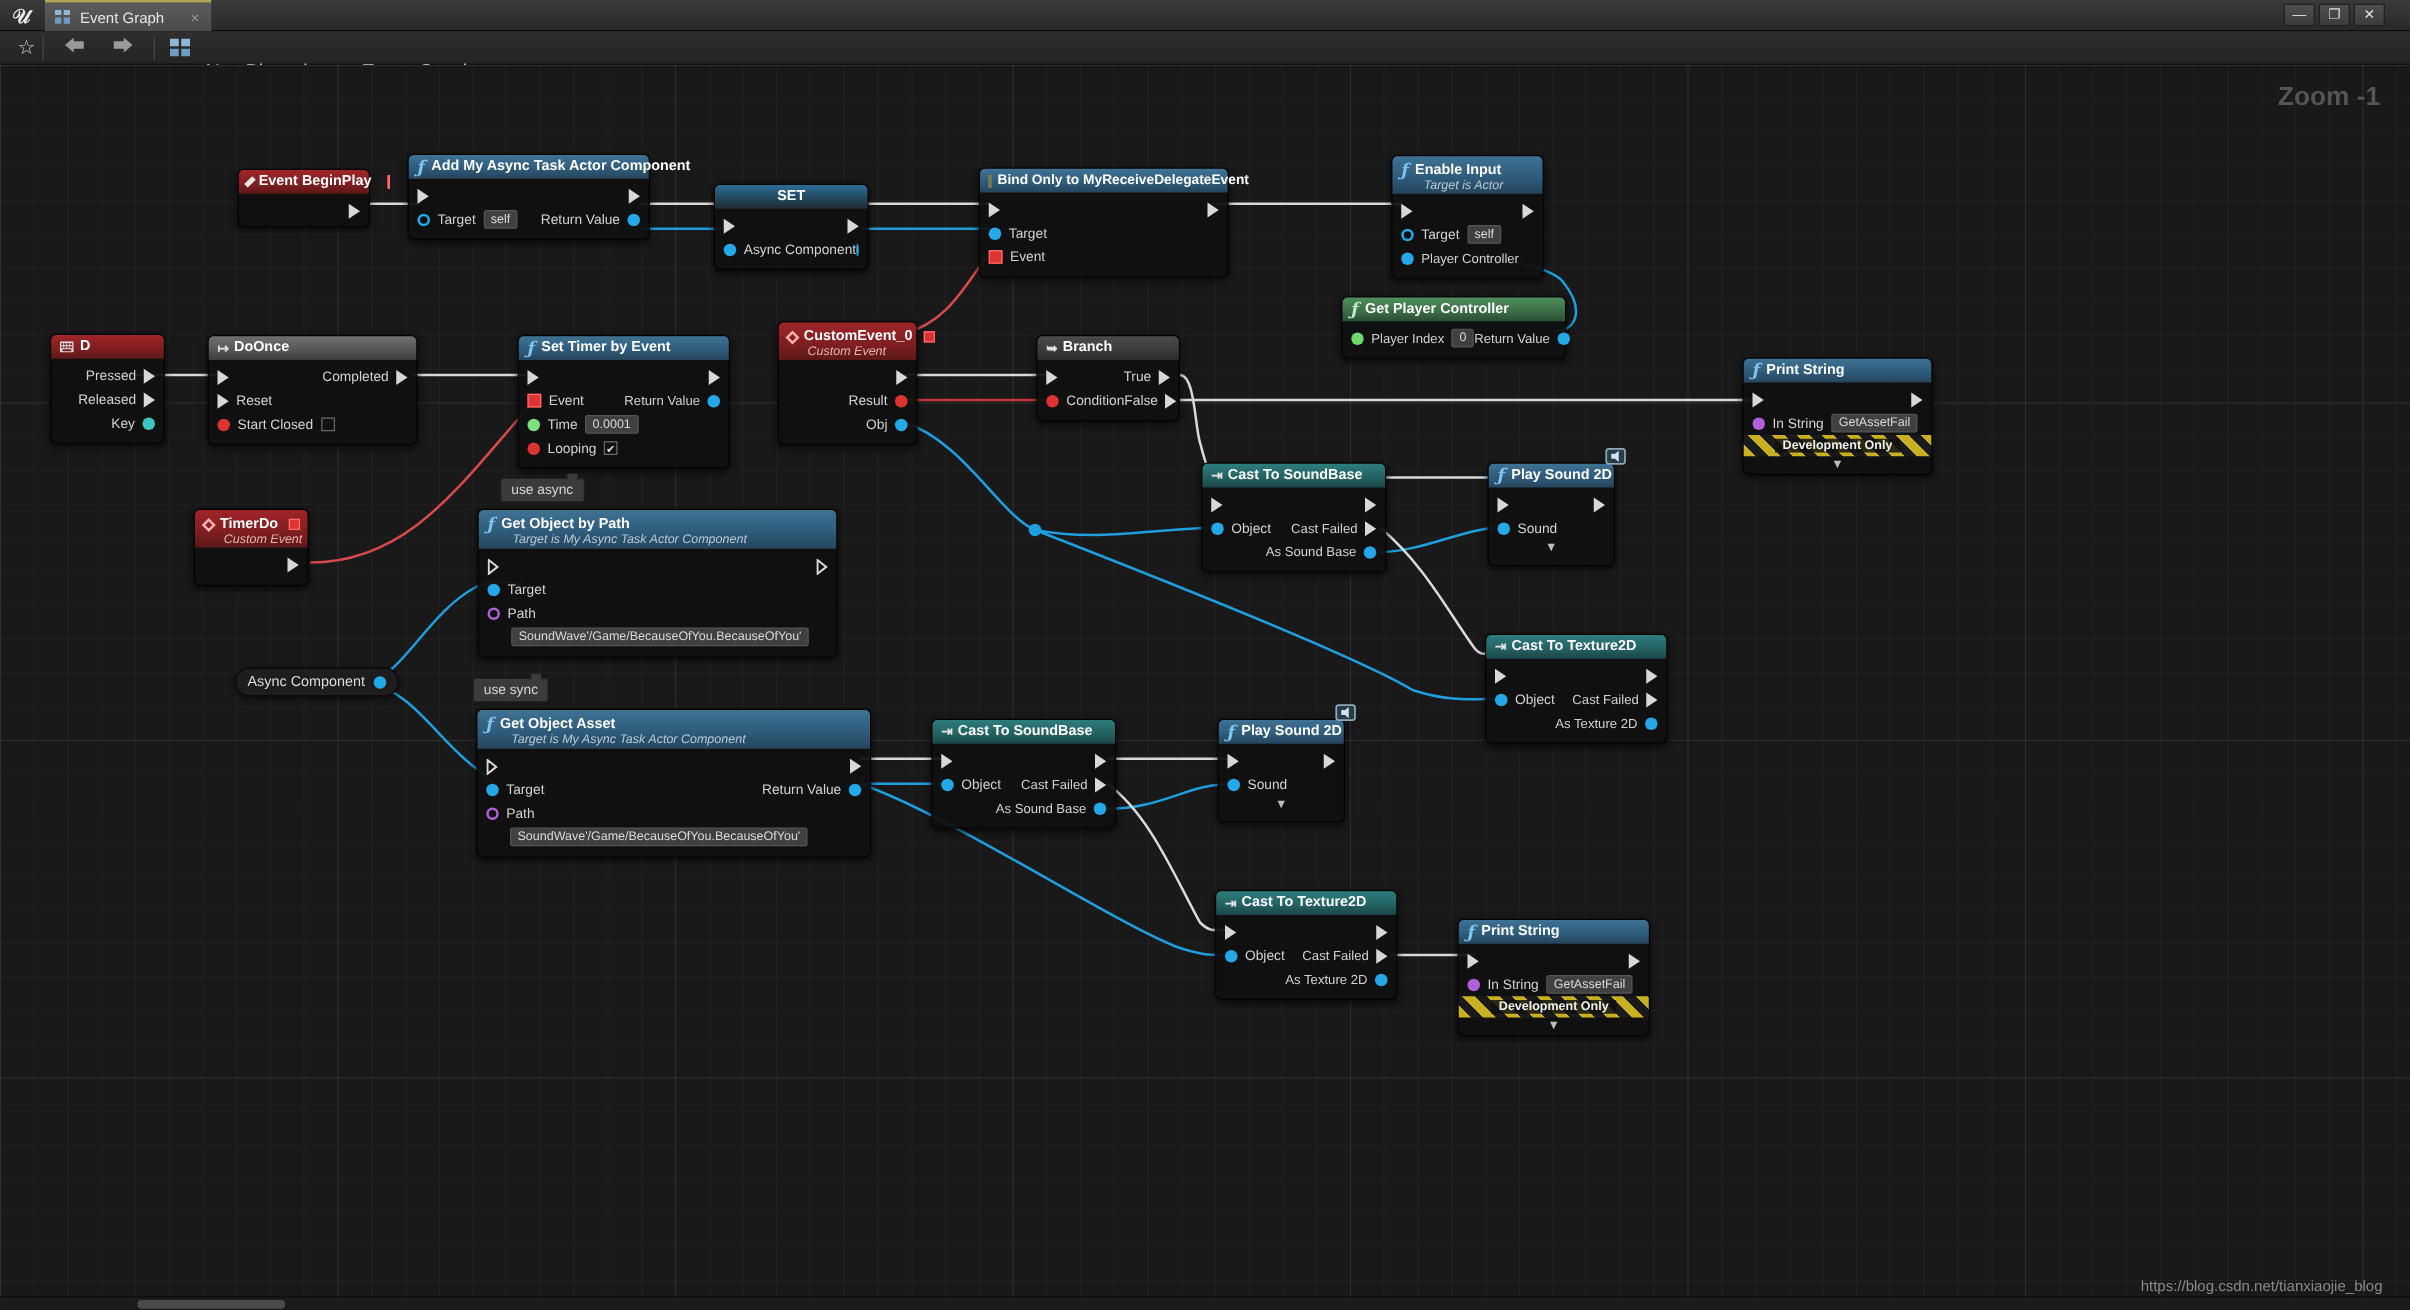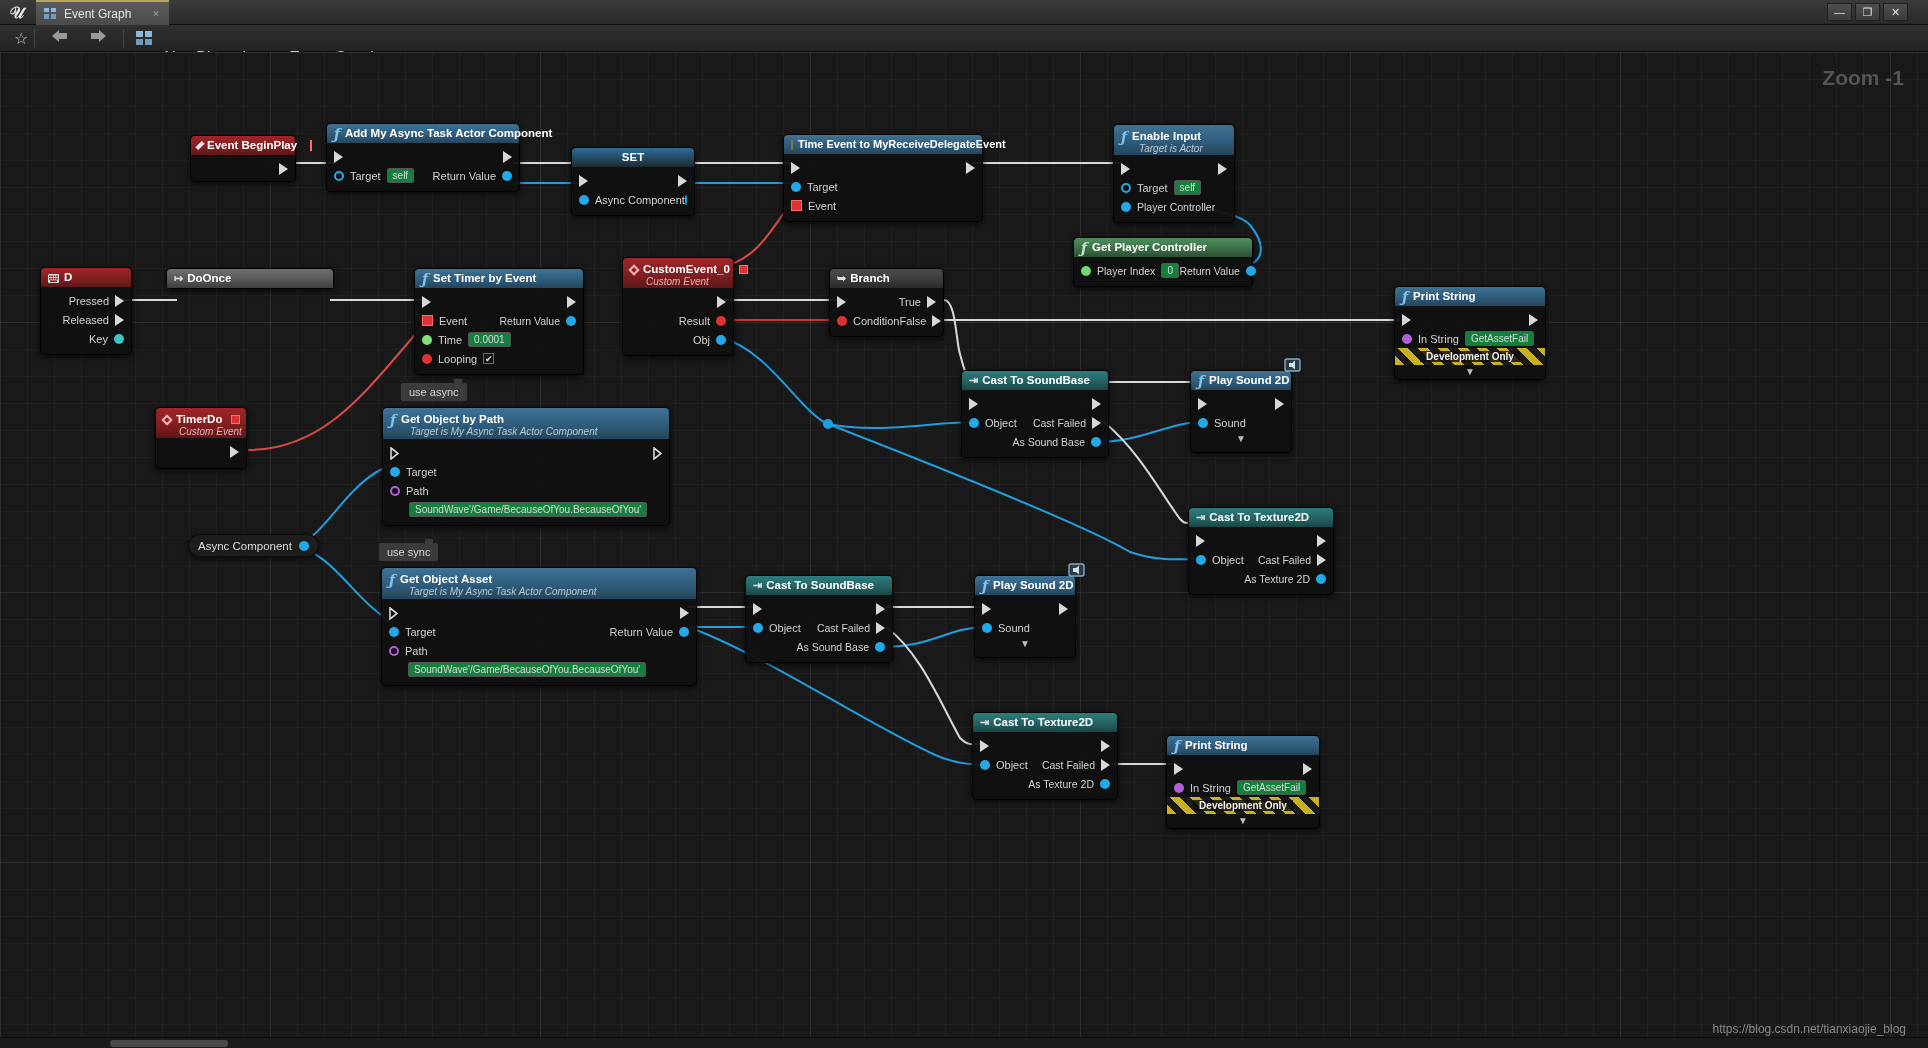--- a/index.html
+++ b/index.html
@@ -139,21 +139,21 @@
   }
   .pin-dot.hollow { background: transparent; border: 2px solid #23a8e8; width: 10px; height: 10px; }
   .pin-dot.red { background: #d33; }
   .pin-dot.purple { background: transparent; border: 2px solid #b060d8; }
   .pin-dot.purple-f { background: #b060d8; }
   .pin-sq {
     width: 11px; height: 11px; background: #d33; border: 1px solid #ff6b6b; display:inline-block;
   }
 
   .val-box {
-    background: #15803d; border: 1px solid #545454; border-radius: 2px;
+    background: #404040; border: 1px solid #545454; border-radius: 2px;
     color: #d9d9d9; font-size: 10px; padding: 1px 5px; min-width: 18px;
     text-align: center; display: inline-block;
   }
   .val-box.wide { min-width: 200px; text-align: left; }
   .checkbox {
     width: 11px; height: 11px; background: #111; border: 1px solid #6a6a6a; display: inline-block;
   }
   .checkbox.checked::after{
     content:'✔'; color:#e2e2e2; font-size:9px; display:block; line-height:10px; text-align:center;
   }
@@ -398,21 +398,21 @@
             <span class="lbl">Async Component</span>
           </span>
           <span class="pin-dot"></span>
         </div>
       </div>
     </div>
 
     <div class="node" id="n-bind" style="left:783px; top:82px; width:200px;">
       <div class="hdr hdr-bind">
         <span style="width:12px;height:10px;background:#d9c07a;border:1px solid #8a7432;display:inline-block;"></span>
-        <span class="hdr-text" style="font-size:11px;">Time Event to MyReceiveDelegateEvent</span>
+        <span class="hdr-text" style="font-size:11px;">Bind Only to MyReceiveDelegateEvent</span>
       </div>
       <div class="body">
         <div class="row both">
           <span class="pin-exec"></span>
           <span class="pin-exec"></span>
         </div>
         <div class="row left">
           <span class="pin-dot"></span>
           <span class="lbl">Target</span>
         </div>
@@ -500,20 +500,38 @@
           <span class="pin-dot" style="background:#3fc4c4;"></span>
         </div>
       </div>
     </div>
 
     <div class="node" id="n-doonce" style="left:166px; top:216px; width:168px;">
       <div class="hdr hdr-gray">
         <span class="arrows">↦</span>
         <span class="hdr-text">DoOnce</span>
       </div>
+      <div class="body">
+        <div class="row both">
+          <span class="pin-exec"></span>
+          <span style="display:flex;align-items:center;gap:6px;">
+            <span class="lbl">Completed</span>
+            <span class="pin-exec"></span>
+          </span>
+        </div>
+        <div class="row left">
+          <span class="pin-exec"></span>
+          <span class="lbl">Reset</span>
+        </div>
+        <div class="row left">
+          <span class="pin-dot" style="background:#d33;"></span>
+          <span class="lbl">Start Closed</span>
+          <span class="checkbox"></span>
+        </div>
+      </div>
     </div>
 
     <div class="node" id="n-settimer" style="left:414px; top:216px; width:170px;">
       <div class="hdr hdr-blue">
         <span class="fx">ƒ</span>
         <span class="hdr-text">Set Timer by Event</span>
       </div>
       <div class="body">
         <div class="row both">
           <span class="pin-exec"></span>

